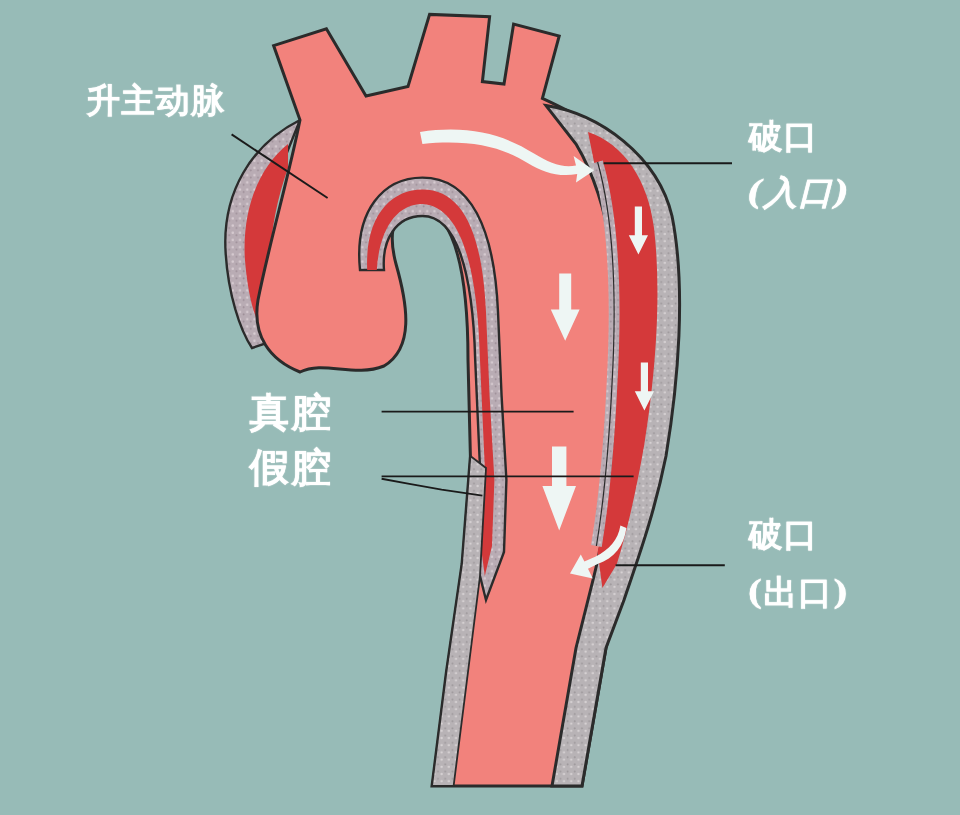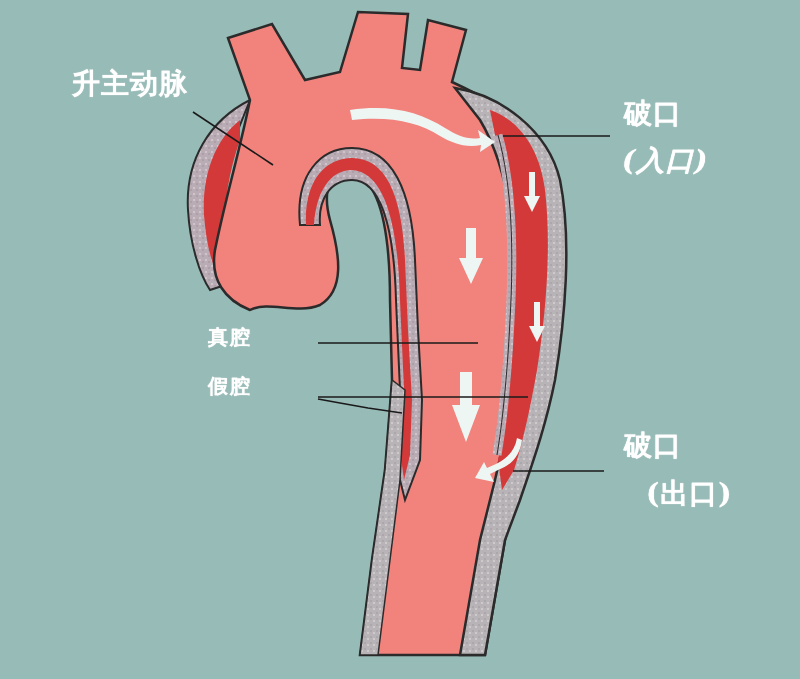--- a/index.html
+++ b/index.html
@@ -1,20 +1,20 @@
 <!DOCTYPE html>
 <html><head>
 <meta charset="utf-8">
 <style>
   html,body{margin:0;padding:0;}
   body{width:800px;height:679px;background:#97bbb7;position:relative;overflow:hidden;font-family:"DejaVu Sans",sans-serif;}
   #diagram{position:absolute;left:0;top:0;}
   .label{position:absolute;color:#fff;font-weight:bold;font-family:"DejaVu Serif",serif;line-height:1;white-space:nowrap;text-shadow:0 0 1px #fff;}
   .label-sm{font-size:28px;letter-spacing:1px;}
-  .label-lg{font-size:20px;letter-spacing:2px;}
+  .label-lg{font-size:33px;letter-spacing:2px;}
 </style>
 </head>
 <body>
 
 <svg id="diagram" width="800" height="679" viewBox="0 0 800 679">
   <defs>
     <pattern id="wallTex" width="6" height="6" patternUnits="userSpaceOnUse">
       <rect width="6" height="6" fill="#b9acb4"></rect>
       <circle cx="2" cy="2" r="1" fill="#d8ccd2"></circle>
       <circle cx="5" cy="4" r="0.8" fill="#9e8f98"></circle>
@@ -70,17 +70,17 @@
     <line x1="503" y1="136" x2="610" y2="136"></line>
     <line x1="318" y1="343" x2="478" y2="343"></line>
     <line x1="318" y1="397" x2="528" y2="397"></line>
     <polyline points="318,399 340,403 368,408 402,413"></polyline>
     <line x1="513" y1="471" x2="604" y2="471"></line>
   </g>
 </svg>
 
 <div class="label label-sm" style="left:72px;top:70px;">升主动脉</div>
 <div class="label label-lg" style="left:208px;top:327px;">真腔</div>
-<div class="label label-lg" style="left:208px;top:376px;">假腔</div>
+<div class="label label-lg" style="left:208px;top:376px;font-family:Liberation Mono, monospace;">假腔</div>
 <div class="label label-sm" style="left:624px;top:100px;">破口</div>
 <div class="label label-sm" style="left:622px;top:147px;font-style:italic;">(入口)</div>
 <div class="label label-sm" style="left:624px;top:432px;">破口</div>
-<div class="label label-sm" style="left:646px;top:480px;">(出口)</div>
+<div class="label label-sm" style="left:622px;top:480px;">(出口)</div>
 
 </body></html>

